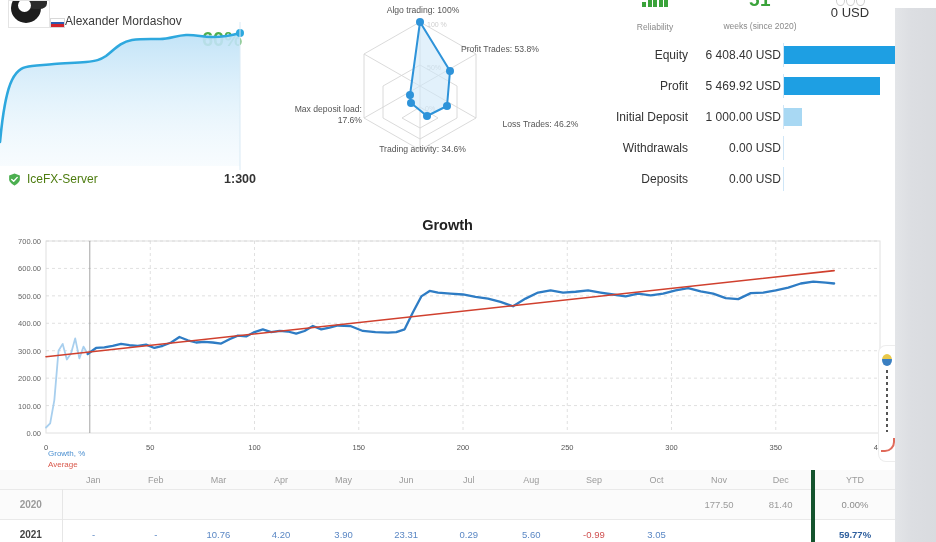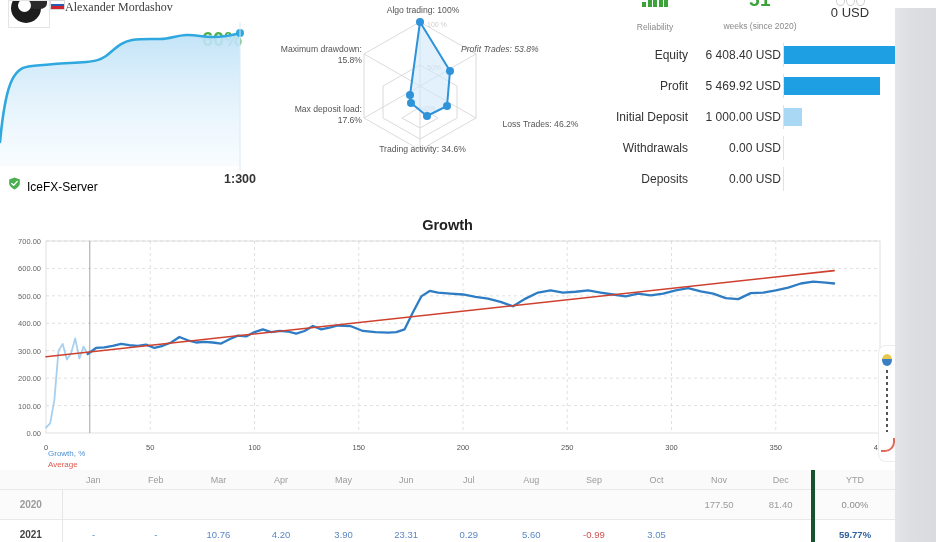--- a/index.html
+++ b/index.html
@@ -19,21 +19,21 @@
     background:linear-gradient(to right,#e3e5e8,#dcdee2 40%,#d9dbdf);
   }
   .gutter-top{
     position:absolute;left:895px;top:0;width:41px;height:8px;background:#fff;
   }
 
   
   .topsection{position:absolute;left:0;top:0;width:895px;height:200px;}
 
   
-  .acct-head{position:absolute;left:8px;top:0px;display:flex;align-items:flex-start;gap:0;font-family:Liberation Serif, serif;}
+  .acct-head{position:absolute;left:8px;top:0px;display:flex;align-items:flex-end;gap:0;}
   .avatar{
     width:40px;height:26px;background:#ffffff;border:1px solid #e4e4e4;
     overflow:hidden;position:relative;flex:none;
   }
   .avatar .blob{
     position:absolute;left:2px;top:-8px;width:30px;height:30px;border-radius:50%;
     background:#1c1c1c;
   }
   .avatar .blob2{
     position:absolute;left:12px;top:-10px;width:26px;height:18px;
@@ -53,21 +53,21 @@
   
   .spark-wrap{position:absolute;left:0px;top:22px;width:248px;height:148px;}
   .spark-pct{
     position:absolute;right:6px;top:6px;font-size:20px;font-weight:bold;color:#4eae4e;
   }
   .spark-svg{position:absolute;left:0;top:0;}
 
   .server-row{position:absolute;left:8px;top:170px;width:240px;height:22px;}
   .server-left{display:flex;align-items:center;gap:6px;position:absolute;left:0;top:2px;}
   .shield{width:13px;height:13px;flex:none;}
-  .server-name{font-size:12px;color:#000000;margin-top:8px;}
+  .server-name{font-size:12px;color:#4d7c0f;}
   .leverage{position:absolute;right:-8px;top:2px;font-size:12.5px;font-weight:bold;color:#333;}
 
   
   .radar-wrap{position:absolute;left:255px;top:0px;width:330px;height:200px;}
   .radar-lbl{position:absolute;font-size:8.6px;color:#555;line-height:1.25;text-align:center;}
 
   
   .stats{position:absolute;left:600px;top:0;width:295px;height:200px;}
   .badges{position:absolute;left:0;top:0;width:295px;height:28px;}
   .badge{position:absolute;text-align:center;}
@@ -195,27 +195,25 @@
         <g fill="#2e93d9">
           <circle cx="165" cy="22" r="4"></circle>
           <circle cx="195" cy="71" r="4"></circle>
           <circle cx="192" cy="106" r="4"></circle>
           <circle cx="172" cy="116" r="4"></circle>
           <circle cx="156" cy="103" r="4"></circle>
           <circle cx="155" cy="95" r="4"></circle>
         </g>
       </svg>
       <div class="radar-lbl" style="left:93px;top:5px;width:150px;">Algo trading: 100%</div>
-      <div class="radar-lbl" style="left:206px;top:44px;width:125px;text-align:left;font-style:italic;">Profit Trades: 53.8%</div>
+      <div class="radar-lbl" style="left:206px;top:44px;width:125px;text-align:left;">Profit Trades: 53.8%</div>
       <div class="radar-lbl" style="left:206px;top:119px;width:125px;text-align:center;margin-left:17px;">Loss Trades: 46.2%</div>
       <div class="radar-lbl" style="left:95px;top:144px;width:145px;">Trading activity: 34.6%</div>
       <div class="radar-lbl" style="left:-3px;top:104px;width:110px;text-align:right;white-space:pre-line;">Max deposit load:
 17.6%</div>
-      <div class="radar-lbl" style="left:-6px;top:44px;width:113px;text-align:right;white-space:pre-line;">Maximum drawdown:
-15.8%</div>
     </div>
 
     <div class="stats">
       <div class="badges">
         <div class="badge" style="left:10px;top:-6px;width:90px;">
           <div class="bars-icon">
             <i style="height:5px"></i>
               <i style="height:7px"></i>
               <i style="height:9px"></i>
               <i style="height:11px"></i>

